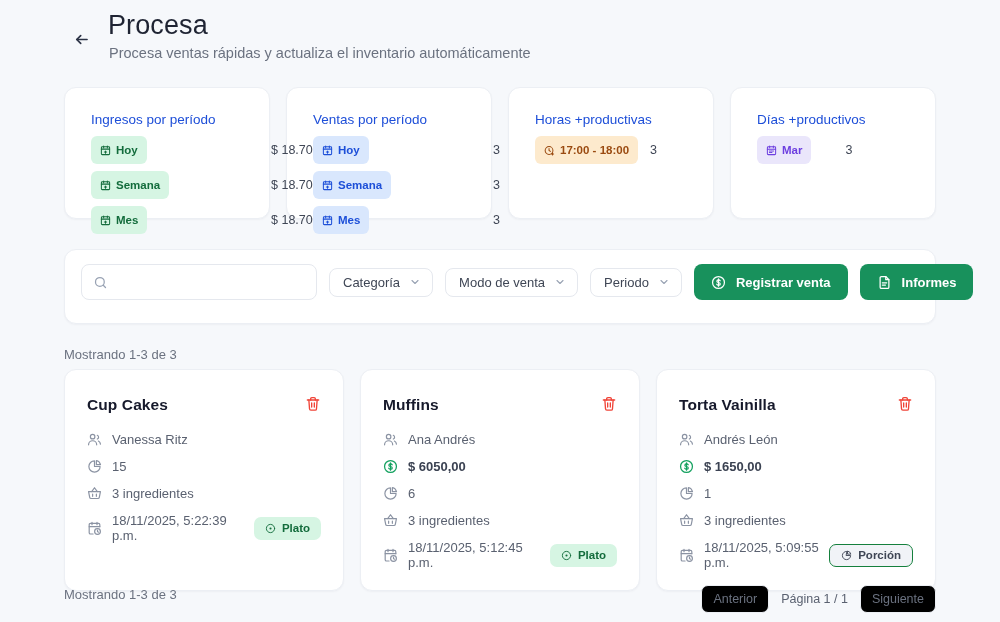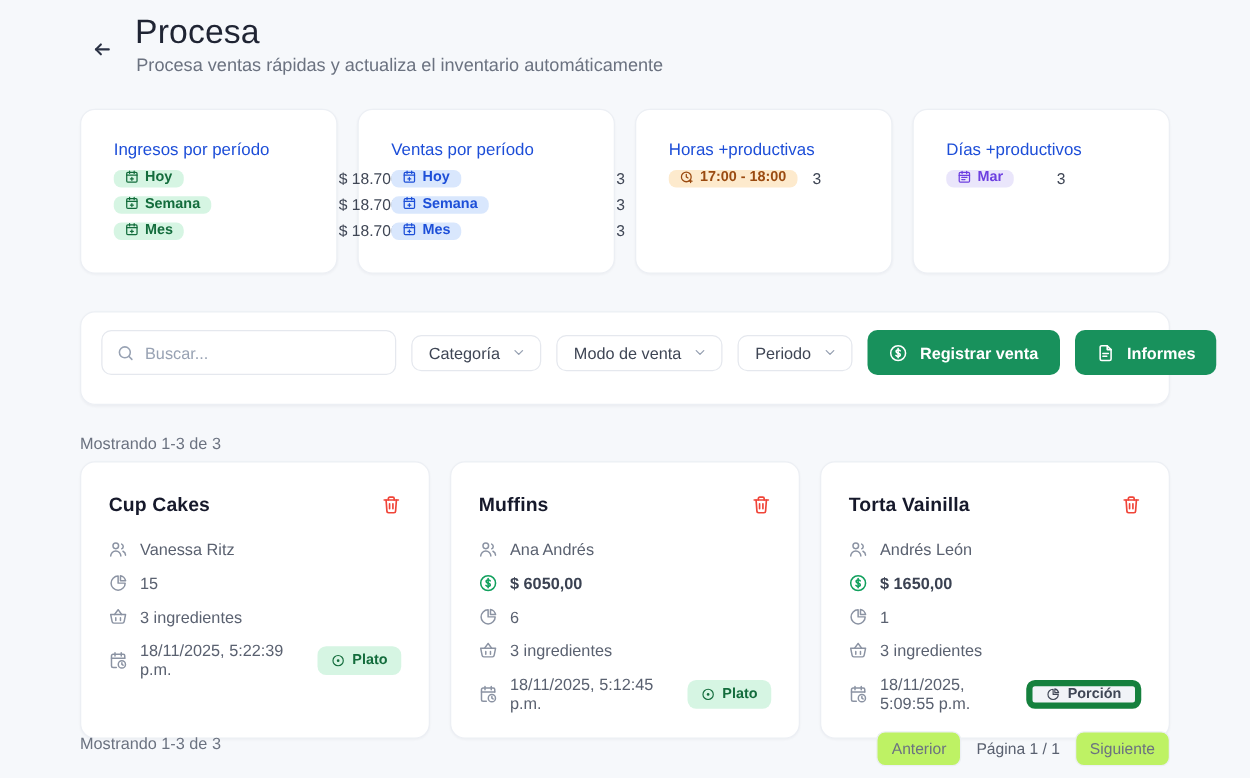--- a/index.html
+++ b/index.html
@@ -42,22 +42,22 @@
     padding: 24px 26px 0 26px;
     box-shadow: 0 1px 2px rgba(16,24,40,0.04);
   }
   .stat-title {
     font-size: 13.5px; color: #1d4ed8; font-weight: 400;
     margin-bottom: 9px; white-space: nowrap;
   }
   .stat-rows { display: flex; flex-direction: column; gap: 7px; }
   .stat-row { display: flex; align-items: center; }
   .chip {
-    display: inline-flex; align-items: flex-start; gap: 5px;
-    height: 14px; padding: 0 9px; border-radius: 6px;
+    display: inline-flex; align-items: center; gap: 5px;
+    height: 28px; padding: 0 9px; border-radius: 6px;
     font-size: 11.5px; font-weight: bold; white-space: nowrap;
   }
   .chip svg { display: block; flex: 0 0 auto; }
   .chip-green { background: #d6f5e3; color: #136c3c; }
   .chip-blue  { background: #d9e7fd; color: #1d4fd8; }
   .chip-amber { background: #fdeacd; color: #9a4a10; }
   .chip-purple{ background: #eae6fb; color: #6d3fe0; }
   .stat-value {
     font-size: 12.5px; color: #3f4655; font-weight: 400;
     margin-left: 12px; white-space: nowrap;
@@ -130,31 +130,31 @@
   .pc-text { font-size: 13px; color: #5a6170; }
   .pc-text.strong { font-weight: bold; color: #3b4252; font-size: 13px; }
   .pc-line.last { justify-content: space-between; margin-top: 2px; }
   .pc-line.last .left { display: flex; align-items: center; gap: 10px; }
   .badge {
     display: inline-flex; align-items: center; gap: 6px;
     height: 23px; padding: 0 11px; border-radius: 7px;
     font-size: 11.5px; font-weight: bold; white-space: nowrap;
   }
   .badge-plato { background: #d6f5e3; color: #136c3c; }
-  .badge-porcion { background: #f1f3f7; color: #3f4655; border: 5px solid #15803d; }
+  .badge-porcion { background: #f1f3f7; color: #3f4655; border: 1px solid #15803d; }
 
   
   .footer-showing {
     position: absolute; left: 64px; top: 587px;
     font-size: 13px; color: #6b7280;
   }
   .pager { position: absolute; right: 64px; top: 585px; display: flex; align-items: center; gap: 6px; }
   .pager-btn {
     height: 28px; padding: 0 11px; border: 1px solid #eceff4; border-radius: 7px;
-    background: #bef264; color: #6b7280; font-size: 12.5px; cursor: pointer;
+    background: #000000; color: #6b7280; font-size: 12.5px; cursor: pointer;
     font-family: "Liberation Sans", sans-serif; display: inline-flex; align-items: center;
   }
   .pager-info { font-size: 12.5px; color: #5a6170; padding: 0 6px; }
 </style>
 </head>
 <body>
 
 <div class="page">
 
   <div class="header">
@@ -277,21 +277,20 @@
     </div>
   </div>
 
   <div class="toolbar-wrap">
     <div class="toolbar">
       <div class="search-box">
         <svg width="15" height="15" viewBox="0 0 24 24" fill="none" stroke="#98a2b3" stroke-width="2" stroke-linecap="round">
             <circle cx="11" cy="11" r="7"></circle>
             <path d="M20 20l-3.6-3.6"></path>
           </svg>
-        <input type="text" value="" placeholder="Buscar..." style="">
       </div>
 
       <button class="select-btn">
         <span>Categoría</span>
         <svg class="chev" width="12" height="12" viewBox="0 0 24 24" fill="none" stroke="currentColor" stroke-width="2.2" stroke-linecap="round" stroke-linejoin="round">
             <path d="M6 9l6 6 6-6"></path>
           </svg>
       </button>
 
       <button class="select-btn">

